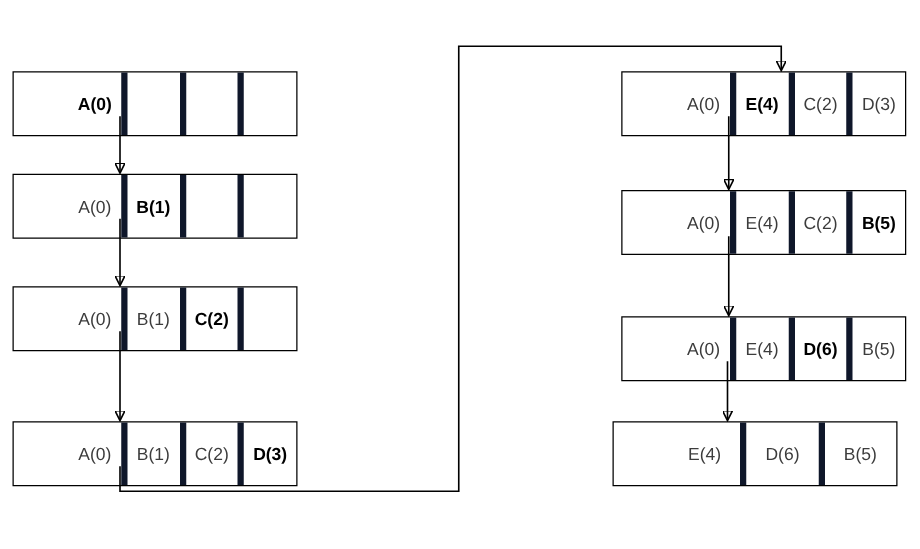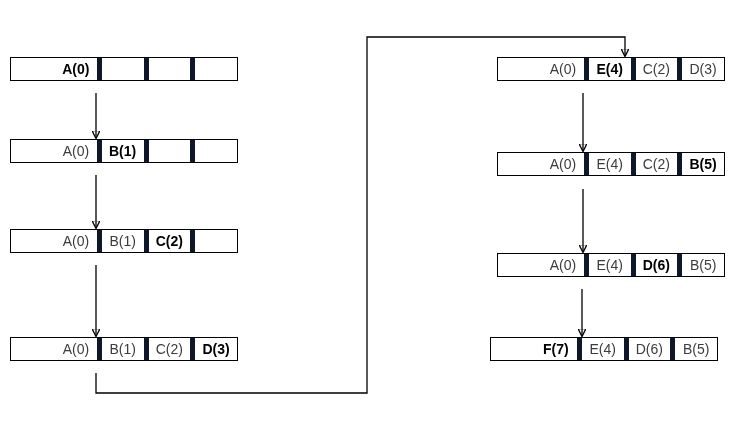--- a/index.html
+++ b/index.html
@@ -12,21 +12,21 @@
     position: relative;
     width: 736px;
     height: 439px;
     background: #ffffff;
     overflow: hidden;
   }
   .array {
     position: absolute;
     display: flex;
     width: 228px;
-    height: 24px;
+    height: 52px;
     border: 1px solid #000000;
     box-sizing: border-box;
     background: #ffffff;
     padding-left: 44px;
   }
   .array .cell {
     flex: 1 1 0;
     display: flex;
     align-items: center;
     justify-content: center;
@@ -108,21 +108,20 @@
       <div class="cell">C(2)</div>
       <div class="cell bold">B(5)</div>
     </div>
   <div class="array" id="state-7">
       <div class="cell">A(0)</div>
       <div class="cell">E(4)</div>
       <div class="cell bold">D(6)</div>
       <div class="cell">B(5)</div>
     </div>
   <div class="array" id="state-8">
-      <div class="cell bold">F(7)</div>
       <div class="cell">E(4)</div>
       <div class="cell">D(6)</div>
       <div class="cell">B(5)</div>
     </div>
 
   <svg id="arrow-layer" viewBox="0 0 736 439" xmlns="http://www.w3.org/2000/svg">
     <defs>
       <marker id="ah" markerWidth="9" markerHeight="8" refX="7.5" refY="4" orient="auto" markerUnits="userSpaceOnUse">
         <path d="M0,0 L8,4 L0,8 Z" fill="#000000" stroke="none"></path>
       </marker>

